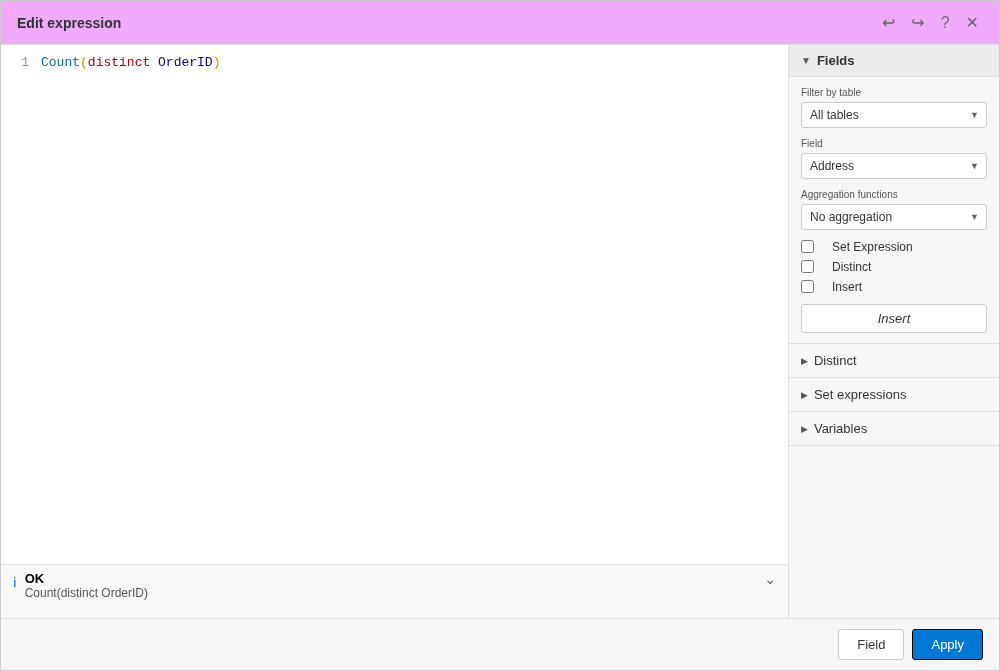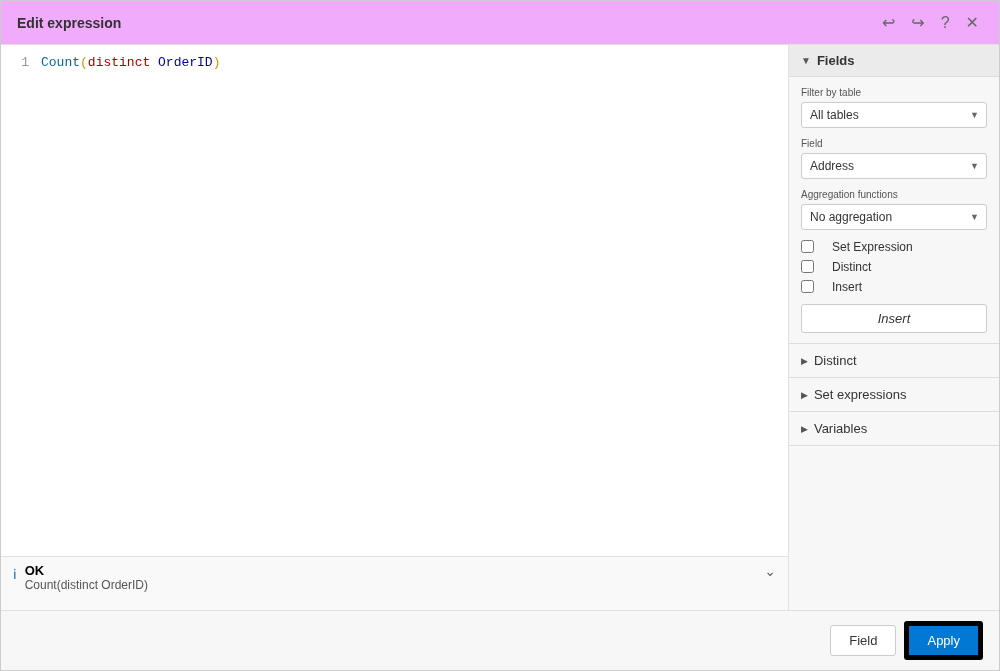--- a/index.html
+++ b/index.html
@@ -234,21 +234,21 @@
       background: #fff;
       border: 1px solid #ccc;
       border-radius: 3px;
       font-size: 13px;
       color: #333;
       cursor: pointer;
     }
     .btn-apply {
       padding: 7px 18px;
       background: #0078d4;
-      border: 5px solid #000000;
+      border: 1px solid #000000;
       border-radius: 3px;
       font-size: 13px;
       color: #fff;
       cursor: pointer;
     }
     .code-line {
       display: flex;
       line-height: 1.6;
     }
   </style>

